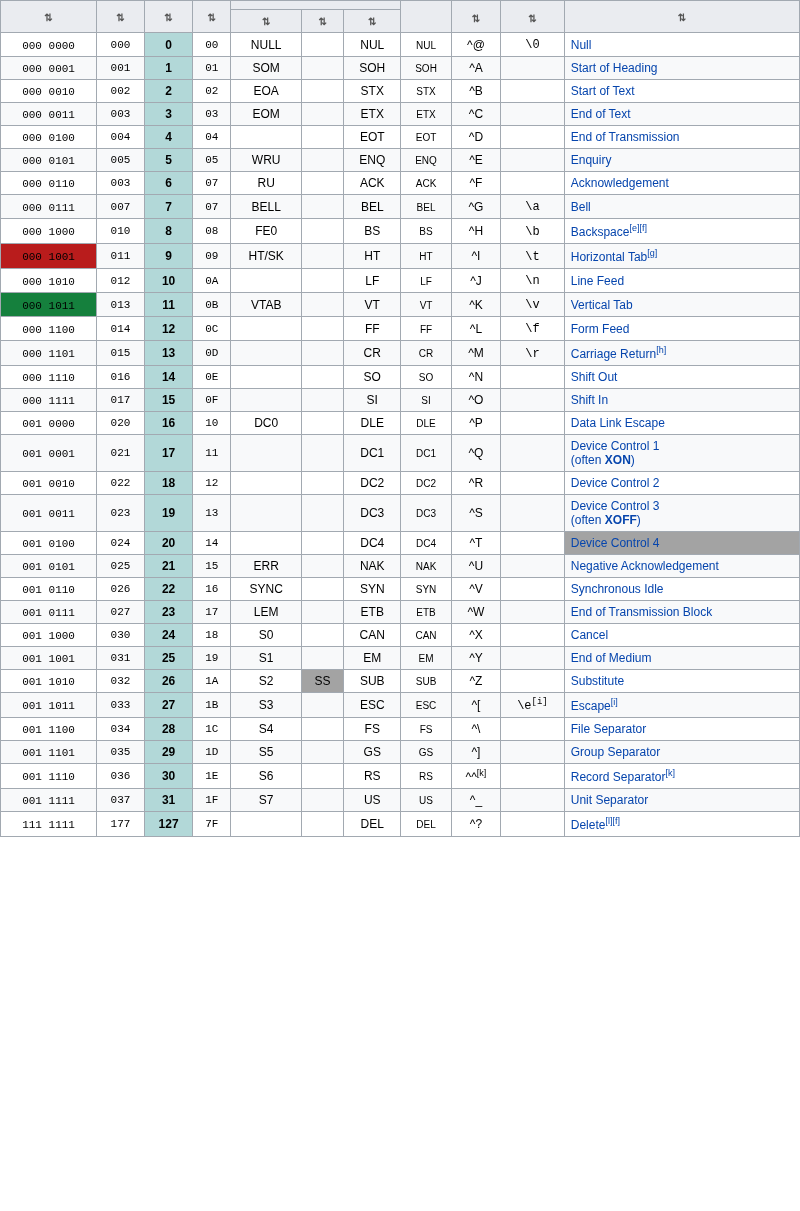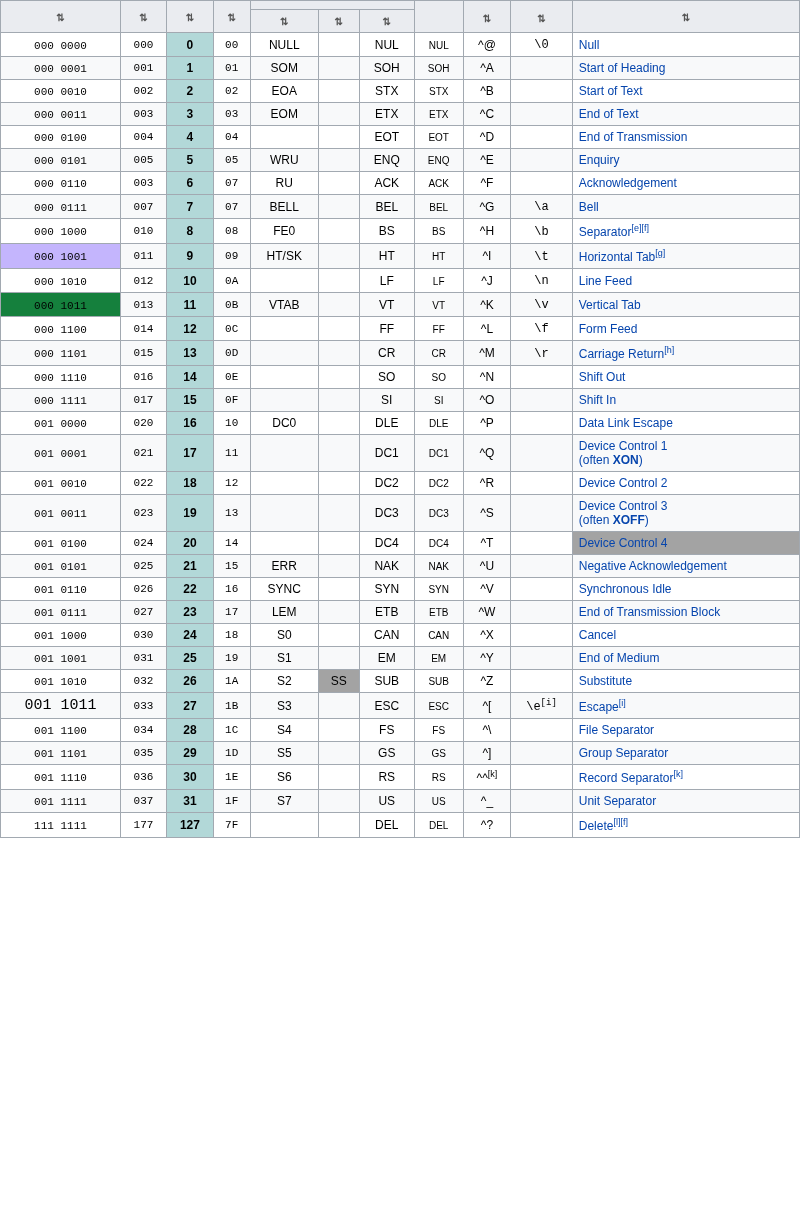--- a/index.html
+++ b/index.html
@@ -152,24 +152,24 @@
         <td style="background: rgb(255, 255, 255);"><span style="font-family:'Courier New',monospace;font-size:11px;">000 1000</span></td>
         <td class="mono" style="background: rgb(255, 255, 255);">010</td>
         <td style="background: rgb(178, 216, 216);"><strong>8</strong></td>
         <td class="mono" style="background: rgb(255, 255, 255);">08</td>
         <td style="background: rgb(255, 255, 255);">FE0</td>
         <td style="background: rgb(255, 255, 255);"></td>
         <td style="background: rgb(255, 255, 255);">BS</td>
         <td style="background: rgb(255, 255, 255);"><span style="font-size:10px;font-variant:small-caps;">BS</span></td>
         <td style="background: rgb(255, 255, 255);">^H</td>
         <td style="background: rgb(255, 255, 255);"><span style="font-family:'Courier New',monospace;">\b</span></td>
-        <td class="name-col" style="background: rgb(255, 255, 255); text-align: left;"><span style="color:#0645ad;">Separator</span><sup>[e][f]</sup></td>
-      </tr>
-      <tr>
-        <td style="background: #c4b5fd; margin-left: 27px;"><span style="font-family:'Courier New',monospace;font-size:11px;">000 1001</span></td>
+        <td class="name-col" style="background: rgb(255, 255, 255); text-align: left;"><span style="color:#0645ad;">Backspace</span><sup>[e][f]</sup></td>
+      </tr>
+      <tr>
+        <td style="background: #b91c1c; margin-left: 27px;"><span style="font-family:'Courier New',monospace;font-size:11px;">000 1001</span></td>
         <td class="mono" style="background: rgb(248, 249, 250);">011</td>
         <td style="background: rgb(178, 216, 216);"><strong>9</strong></td>
         <td class="mono" style="background: rgb(248, 249, 250);">09</td>
         <td style="background: rgb(248, 249, 250);">HT/SK</td>
         <td style="background: rgb(248, 249, 250);"></td>
         <td style="background: rgb(248, 249, 250);">HT</td>
         <td style="background: rgb(248, 249, 250);"><span style="font-size:10px;font-variant:small-caps;">HT</span></td>
         <td style="background: rgb(248, 249, 250);">^I</td>
         <td style="background: rgb(248, 249, 250);"><span style="font-family:'Courier New',monospace;">\t</span></td>
         <td class="name-col" style="background: rgb(248, 249, 250); text-align: left;"><span style="color:#0645ad;">Horizontal Tab</span><sup>[g]</sup></td>
@@ -389,21 +389,21 @@
         <td class="mono" style="background: rgb(255, 255, 255); margin-top: 27px;">1A</td>
         <td style="background: rgb(255, 255, 255);">S2</td>
         <td style="background: #a3a3a3;">SS</td>
         <td style="background: rgb(255, 255, 255);">SUB</td>
         <td style="background: rgb(255, 255, 255);"><span style="font-size:10px;font-variant:small-caps;">SUB</span></td>
         <td style="background: rgb(255, 255, 255);">^Z</td>
         <td style="background: rgb(255, 255, 255);"><span style="font-family:'Courier New',monospace;"></span></td>
         <td class="name-col" style="background: rgb(255, 255, 255); text-align: left;"><span style="color:#0645ad;">Substitute</span></td>
       </tr>
       <tr>
-        <td style="background: rgb(248, 249, 250);"><span style="font-family:'Courier New',monospace;font-size:15px;">001 1011</span></td>
+        <td style="background: rgb(248, 249, 250);"><span style="font-family:'Courier New',monospace;font-size:11px;">001 1011</span></td>
         <td class="mono" style="background: rgb(248, 249, 250);">033</td>
         <td style="background: rgb(178, 216, 216);"><strong>27</strong></td>
         <td class="mono" style="background: rgb(248, 249, 250);">1B</td>
         <td style="background: rgb(248, 249, 250);">S3</td>
         <td style="background: rgb(248, 249, 250);"></td>
         <td style="background: rgb(248, 249, 250);">ESC</td>
         <td style="background: rgb(248, 249, 250);"><span style="font-size:10px;font-variant:small-caps;">ESC</span></td>
         <td style="background: rgb(248, 249, 250);">^[</td>
         <td style="background: rgb(248, 249, 250);"><span style="font-family:'Courier New',monospace;">\e<sup>[i]</sup></span></td>
         <td class="name-col" style="background: rgb(248, 249, 250); text-align: left;"><span style="color:#0645ad;">Escape</span><sup>[i]</sup></td>

